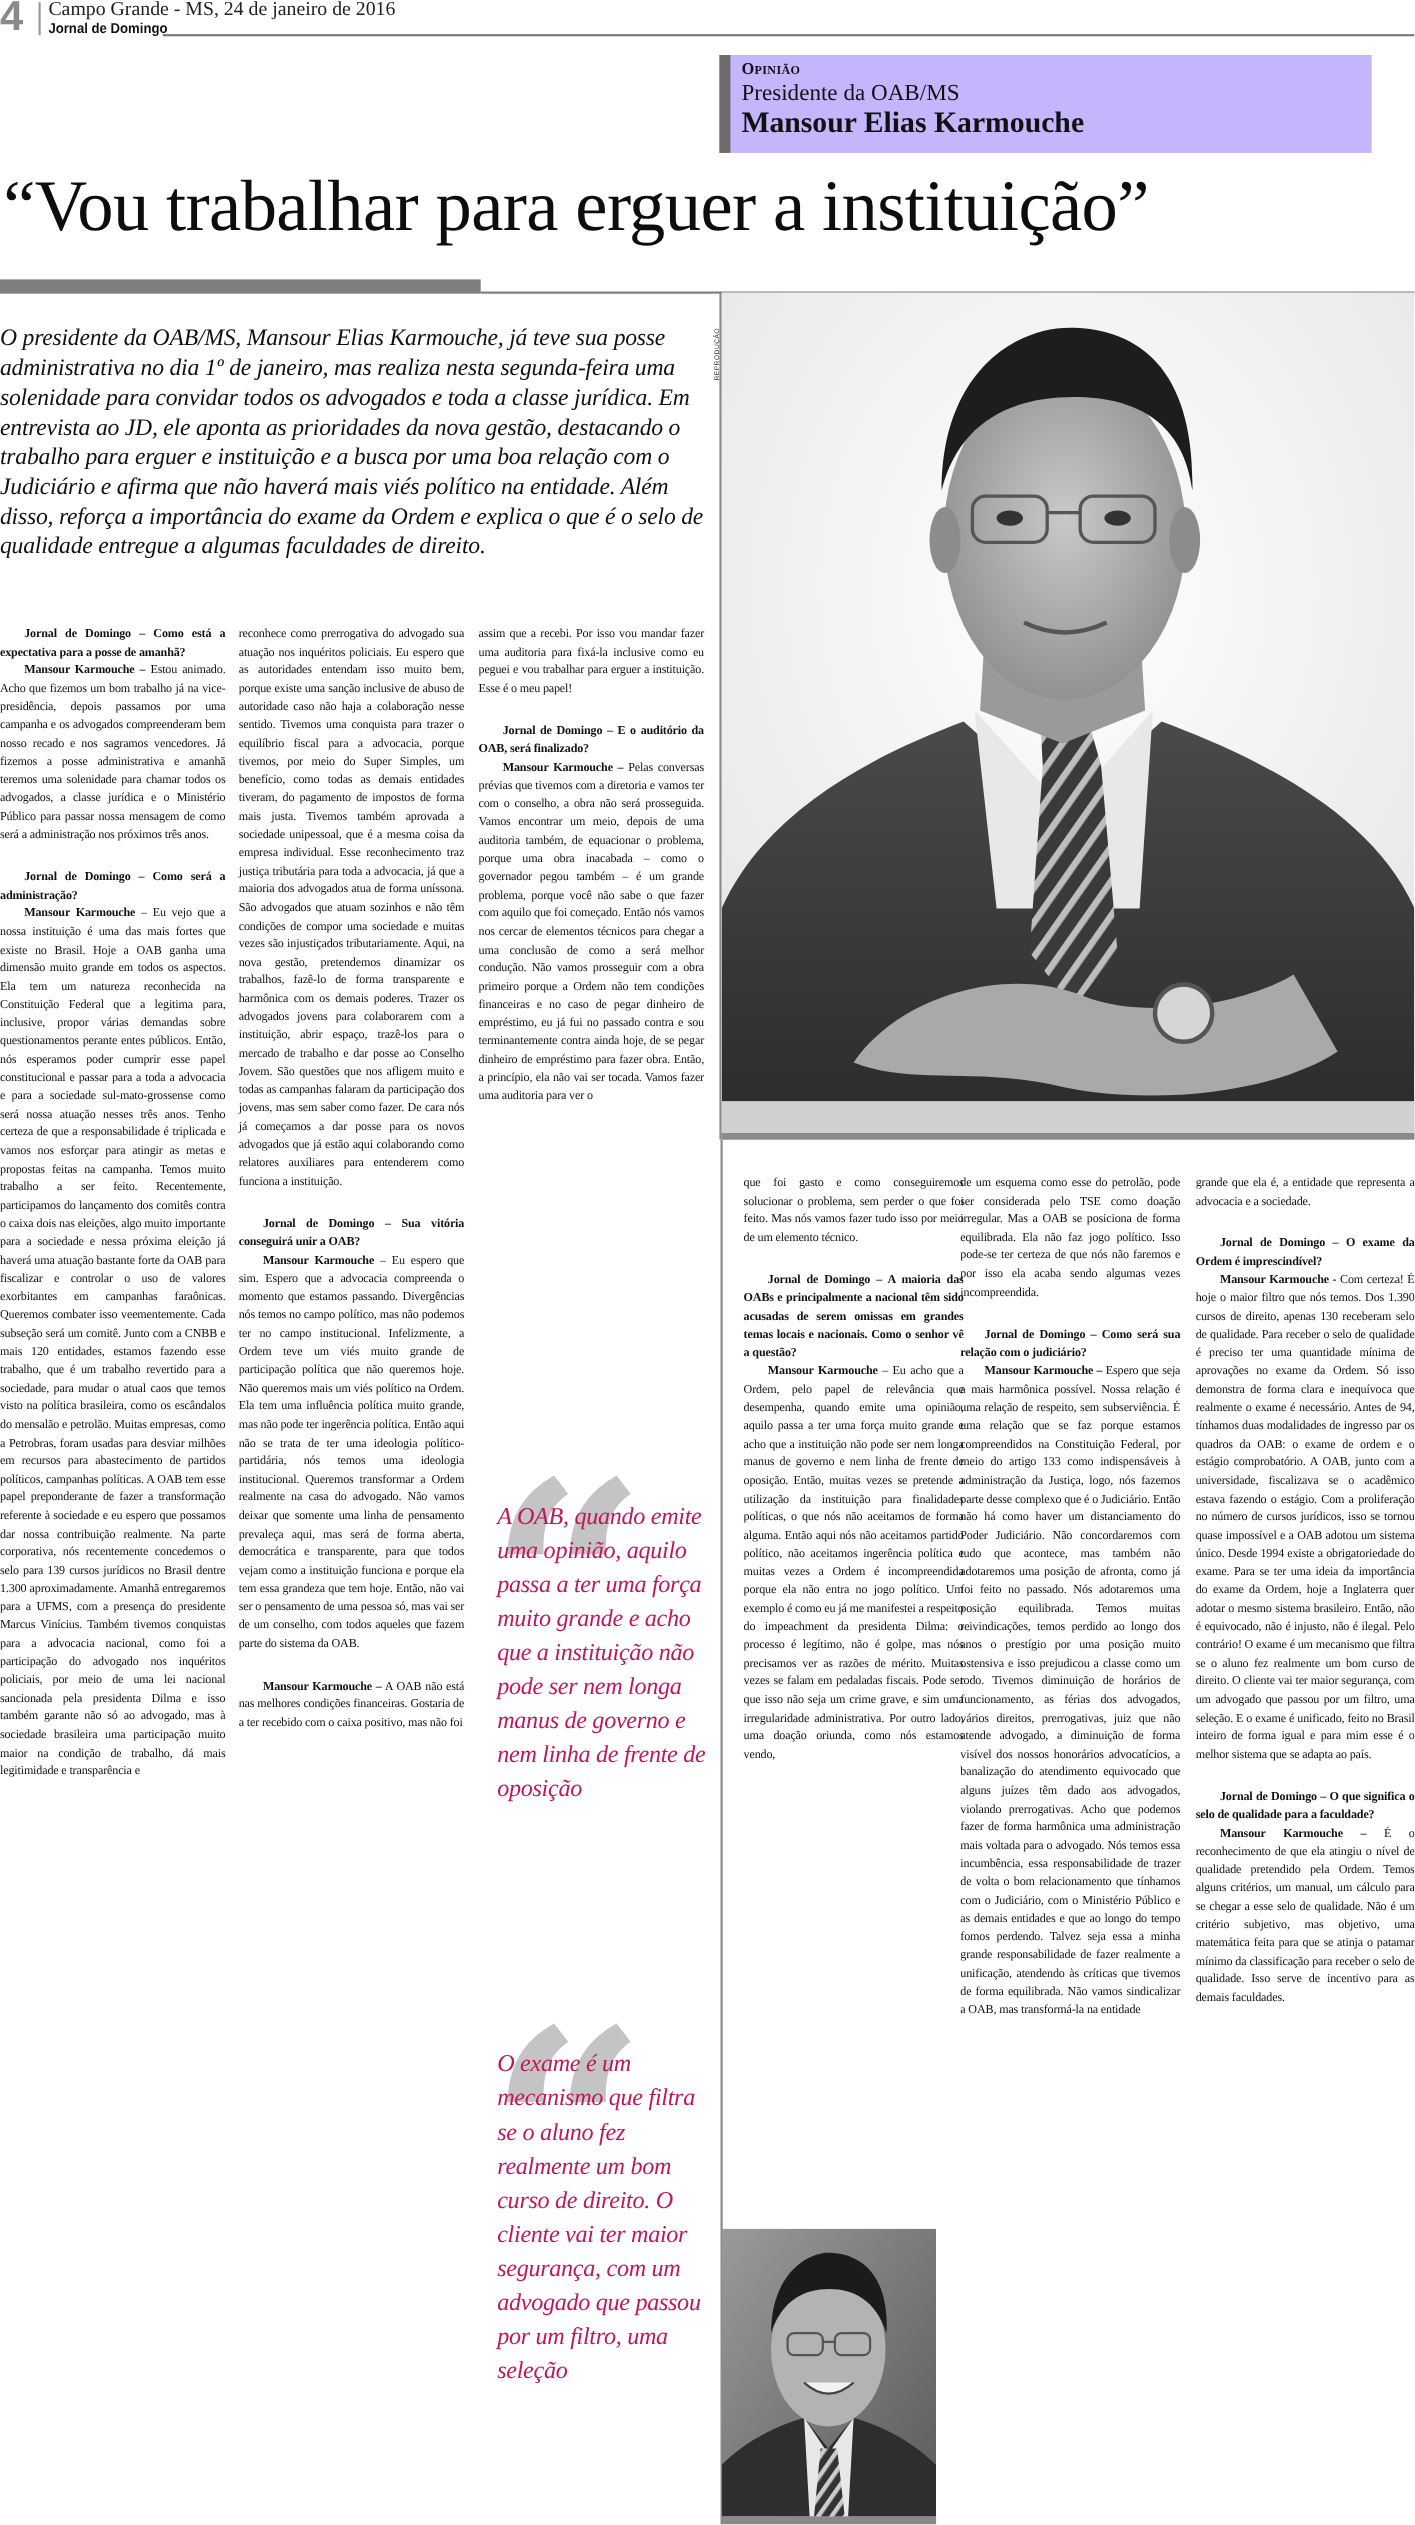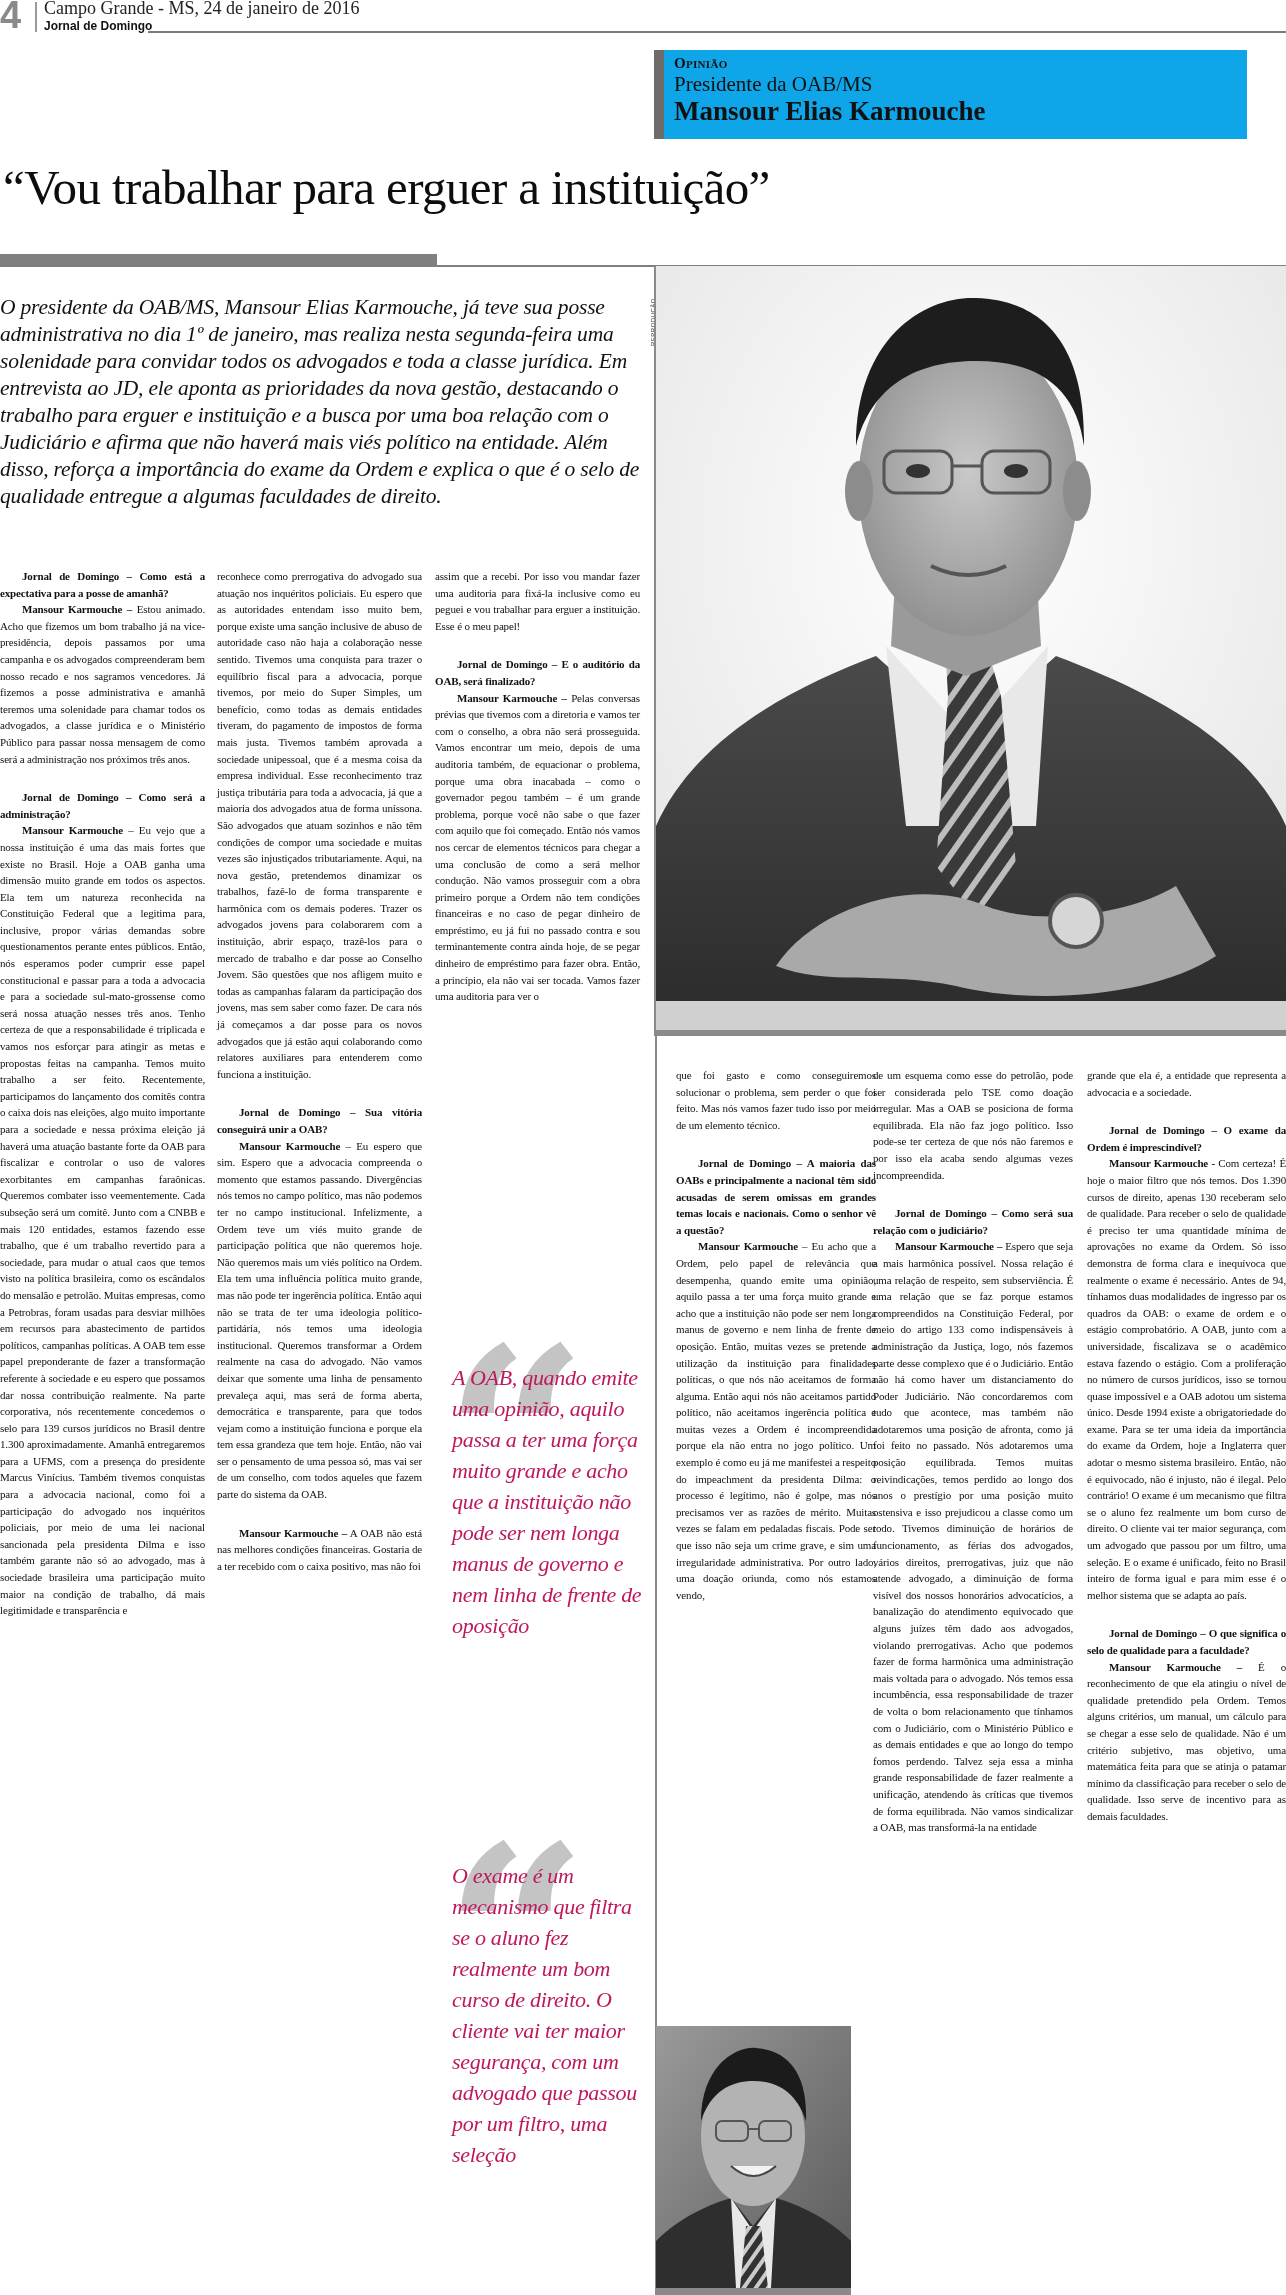--- a/index.html
+++ b/index.html
@@ -7,27 +7,27 @@
   .abs { position: absolute; }
 
   
   #page-num { left: 0; top: -6px; font-family: "Liberation Sans", sans-serif; font-weight: bold; font-size: 38px; color: #8a8a8a; letter-spacing: -1px; }
   #hdr-sep { left: 35px; top: 2px; width: 2px; height: 30px; background: #9a9a9a; }
   #hdr-date { left: 44px; top: -2px; font-size: 18px; color: #222; white-space: nowrap; }
   #hdr-paper { left: 44px; top: 18px; font-family: "Liberation Sans", sans-serif; font-weight: bold; font-size: 13px; color: #111; white-space: nowrap; transform: scaleX(0.92); transform-origin: left; }
   #hdr-rule { left: 148px; top: 31px; width: 1138px; height: 2px; background: #7a7a7a; }
 
   
-  #op-box { left: 654px; top: 50px; width: 593px; height: 89px; background: #0ea5e9; border-left: 10px solid #6f6b6b; box-sizing: border-box; padding: 4px 16px 0 10px; }
+  #op-box { left: 654px; top: 50px; width: 593px; height: 89px; background: #c4b5fd; border-left: 10px solid #6f6b6b; box-sizing: border-box; padding: 4px 16px 0 10px; }
   #op-kicker { font-size: 15px; font-weight: bold; font-variant: small-caps; letter-spacing: 0.3px; line-height: 18px; }
   #op-name { font-size: 27px; font-weight: bold; line-height: 31px; }
   #op-role { font-size: 21px; line-height: 24px; }
 
   
-  #headline { left: 3px; top: 148px; font-size: 49px; line-height: 80px; white-space: nowrap; letter-spacing: -0.6px; color: #0d0d0d; }
+  #headline { left: 3px; top: 148px; font-size: 66px; line-height: 80px; white-space: nowrap; letter-spacing: -0.6px; color: #0d0d0d; }
   #headline-bar { left: 0; top: 254px; width: 437px; height: 13px; background: #7f7f7f; }
   #headline-rule { left: 437px; top: 265px; width: 849px; height: 2px; background: #7f7f7f; }
 
   
   #vline-photo { left: 654px; top: 266px; width: 2px; height: 770px; background: #8a8a8a; }
   #vline-lower { left: 655px; top: 1036px; width: 2px; height: 1259px; background: #8a8a8a; }
 
   
   #lead { left: 0; top: 294px; width: 640px; font-style: italic; font-size: 21.5px; line-height: 27px; letter-spacing: -0.2px; }
 

